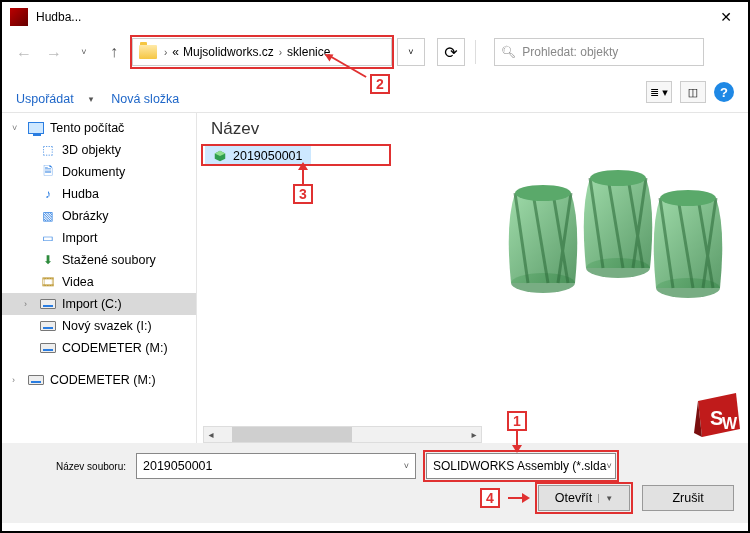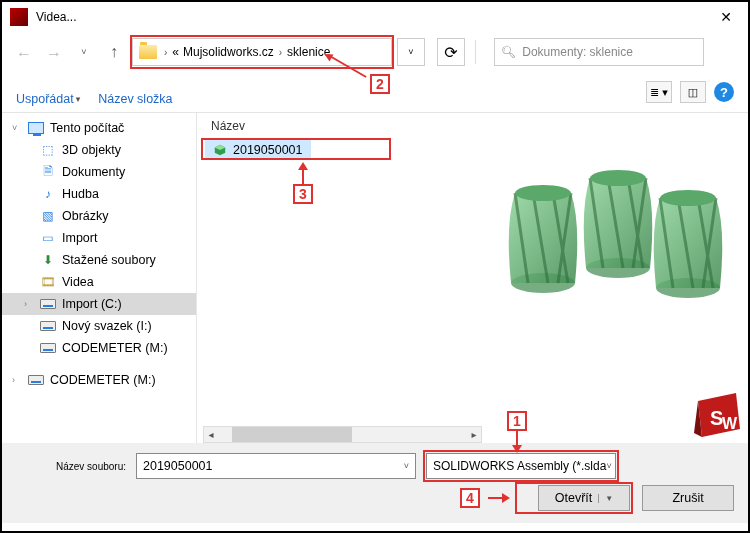--- a/index.html
+++ b/index.html
@@ -23,21 +23,21 @@
   .folder-glyph::before { content:""; position:absolute; top:-3px; left:1px; width:7px; height:3px; background:#f5c642; border-radius:1px 1px 0 0; }
   .red-frame { position: absolute; border: 2px solid #e03131; pointer-events: none; }
   .dropdown-btn { width: 28px; height: 28px; border:1px solid #ccc; display:flex; align-items:center; justify-content:center; margin-left:-1px;}
   .refresh-btn { width: 28px; height: 28px; border:1px solid #ccc; display:flex; align-items:center; justify-content:center; margin-left:6px;}
   .divider-v { width:1px; height:24px; background:#ddd; margin:0 4px; }
   .searchbox { flex:1; border:1px solid #ccc; height:28px; display:flex; align-items:center; padding:0 6px; color:#888; font-size:12px; margin-left:8px; max-width: 210px;}
   .searchbox .sg { margin-right:6px; color:#888; }
 
   
   .toolrow { display:flex; align-items:center; padding:6px 14px; gap:18px; border-bottom:1px solid #e5e5e5; }
-  .toolrow .link { color:#1e66c8; font-size:12.5px; display:flex; align-items:center; gap:2px;margin-top:14px; }
+  .toolrow .link { color:#1e66c8; font-size:12.5px; display:flex; align-items:center; gap:15px;margin-top:14px; }
   .toolrow .right { margin-left:auto; display:flex; align-items:center; gap:8px; }
   .iconbtn { width:26px; height:22px; border:1px solid #ccc; display:flex; align-items:center; justify-content:center; font-size:11px; background:#f7f7f7;}
   .help-icon { width:20px; height:20px; border-radius:50%; background:#1e88e5; color:#fff; display:flex; align-items:center; justify-content:center; font-size:13px; font-weight:bold;}
 
   
   .main { display:flex; height: 330px; }
 
   
   .tree { width: 195px; border-right:1px solid #e5e5e5; background:#fff; overflow:hidden; padding:4px 0;}
   .tree-item { display:flex; align-items:center; font-size:12.5px; padding:3px 6px 3px 22px; gap:6px; white-space:nowrap;}
@@ -45,21 +45,21 @@
   .tree-item.selected { background:#d9d9d9; }
   .ico { width:16px; height:16px; display:inline-flex; align-items:center; justify-content:center; font-size:12px; }
   .tree-item .exp { width:10px; color:#777; font-size:9px; }
   .tree-item .driveline { width:16px; height:10px; border:1px solid #777; border-radius:1px; position:relative; background:#eee;}
   .tree-item .driveline::after{content:"";position:absolute;left:2px;right:2px;bottom:1px;height:2px;background:#2a7de1;}
   .tree-item .monitor { width:16px; height:12px; border:1px solid #2a7de1; background:#cfe8ff; position:relative;}
   .tree-item .monitor::after{content:"";position:absolute;bottom:-3px;left:4px;width:8px;height:2px;background:#2a7de1;}
 
   
   .files { flex:1; position:relative; padding: 0; }
-  .files .colhead { font-size:12px; padding:6px 14px; color:#333; border-bottom:1px solid transparent;}
+  .files .colhead { font-size:17px; padding:6px 14px; color:#333; border-bottom:1px solid transparent;}
   .file-row { display:flex; align-items:center; gap:6px; font-size:12.5px; margin-left:8px; padding:3px 8px;}
   .file-row.selected { background:#cde8ff; }
   .file-row .swicon { width:14px; height:14px; display:inline-block; position:relative;}
   .file-row .swicon svg { width:14px; height:14px; display:block; }
   .hscroll { position:absolute; left:6px; right:6px; bottom:0; height:17px; background:#f1f1f1; border:1px solid #ddd; display:flex; align-items:center;}
   .hscroll .thumb { width:120px; height:100%; background:#cfcfcf; margin-left:14px;}
   .hscroll .arrow { width:14px; text-align:center; font-size:10px; color:#555;}
 
   
   .preview { width: 260px; position:relative; }
@@ -79,21 +79,21 @@
   
   .callout { position:absolute; border:2px solid #e03131; color:#e03131; font-weight:bold; font-size:14px; width:20px; height:20px; display:flex; align-items:center; justify-content:center; background:#fff; z-index: 20;}
   .callout-line { position:absolute; background:#e03131; z-index:19;}
   .callout-arrowhead { position:absolute; width:0; height:0; z-index:19; }
 </style>
 </head>
 <body>
 
 <div class="titlebar">
   <div class="app-icon"></div>
-  <div>Videa...</div>
+  <div>Hudba...</div>
   <div class="spacer"></div>
   <div class="close">✕</div>
 </div>
 
 <div class="navrow">
   <div class="navbtn disabled">←</div>
   <div class="navbtn disabled">→</div>
   <div class="navbtn" style="font-size:9px;">˅</div>
   <div class="navbtn">↑</div>
 
@@ -107,34 +107,34 @@
       <span class="seg">sklenice</span>
     </div>
     <div class="red-frame" style="left:-2px; top:-3px; right:-2px; bottom:-3px;"></div>
   </div>
 
   <div class="dropdown-btn" style="font-size:9px;">˅</div>
   <div class="refresh-btn">⟳</div>
   <div class="divider-v"></div>
   <div class="searchbox">
     <span class="sg">🔍︎</span>
-    <span>Dokumenty: sklenice</span>
+    <span>Prohledat: objekty</span>
   </div>
 </div>
 
 <div class="callout-line" style="left:326px; top:52px; width:44px; height:2px; transform:rotate(30deg); transform-origin:left center;"></div>
 <div class="callout-arrowhead" style="left:322px; top:50px; border-right:8px solid #e03131; border-top:4px solid transparent; border-bottom:4px solid transparent; transform:rotate(30deg);"></div>
 <div class="callout" style="left:368px; top:72px;">2</div>
 
 <div class="toolrow">
   <div class="link">
       <span>Uspořádat</span>
       <span style="font-size:9px;color:#555;">▾</span>
     </div>
-  <div class="link">Název složka</div>
+  <div class="link">Nová složka</div>
   <div class="right">
     <div class="iconbtn">≣ ▾</div>
     <div class="iconbtn">◫</div>
     <div class="help-icon">?</div>
   </div>
 </div>
 
 <div class="main">
 
   <div class="tree">
@@ -292,21 +292,21 @@
       <div class="callout-arrowhead" style="position:absolute; left:86px; top:-8px; border-top:8px solid #e03131; border-left:5px solid transparent; border-right:5px solid transparent;"></div>
       <div class="callout" style="position:absolute; left:81px; top:-42px;">1</div>
     </div>
   </div>
   <div class="btn-row">
     <div class="callout" style="position:static; margin-right:-4px;">4</div>
     <div style="position:relative; width:18px; height:2px;">
       <div class="callout-line" style="left:0; top:0; width:18px; height:2px;"></div>
       <div class="callout-arrowhead" style="left:14px; top:-4px; border-left:8px solid #e03131; border-top:5px solid transparent; border-bottom:5px solid transparent;"></div>
     </div>
-    <div style="position:relative;padding-left:20px;">
+    <div style="position:relative;">
       <div class="btn">
           <span>Otevřít</span>
           <span style="font-size:8px;color:#555;border-left:1px solid #999;padding-left:6px;margin-left:6px;">▼</span>
         </div>
       <div class="red-frame" style="left:-3px; top:-3px; right:-3px; bottom:-3px;"></div>
     </div>
     <div class="btn">Zrušit</div>
   </div>
 </div>
 

